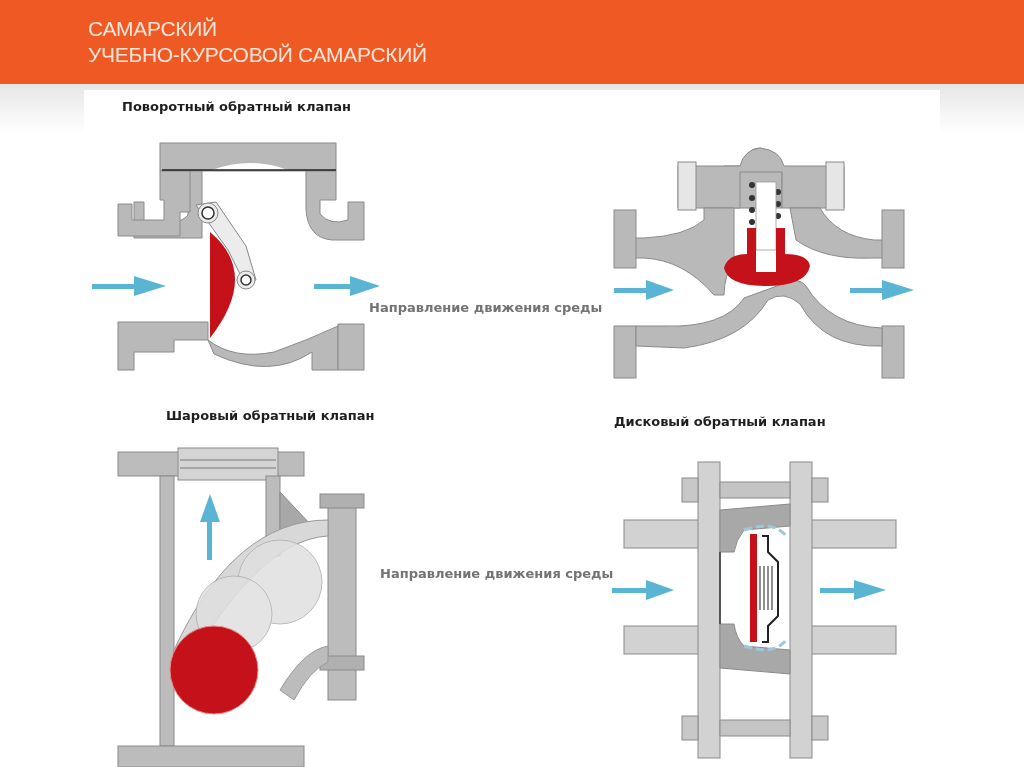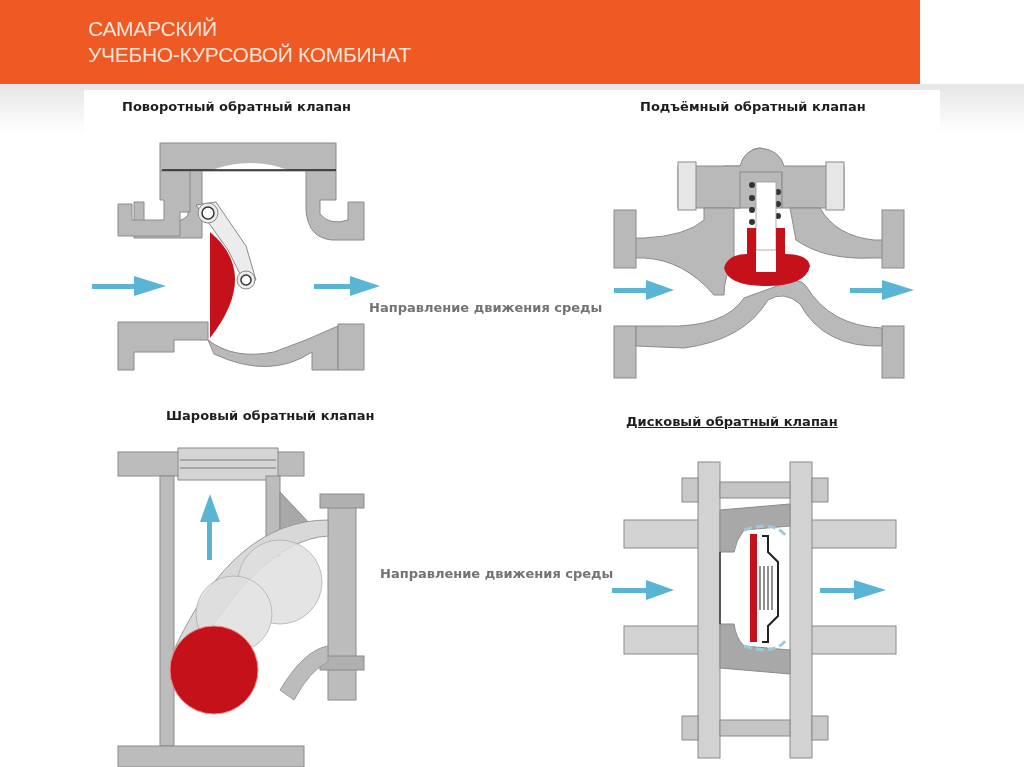--- a/index.html
+++ b/index.html
@@ -2,21 +2,21 @@
 <html><head>
   <meta charset="utf-8">
   <style>
     html, body { margin: 0; padding: 0; }
     body {
       width: 1024px; height: 767px; overflow: hidden; position: relative;
       background: #ffffff;
       font-family: "DejaVu Sans", sans-serif;
     }
     .header {
-      position: absolute; left: 0; top: 0; width: 920px; height: 84px;
+      position: absolute; left: 0; top: 0; width: 1024px; height: 84px;
       background: #ef5a24;
     }
     .header-title {
       position: absolute; left: 88px; top: 16px;
       color: #fde5da; font-family: "Liberation Sans", sans-serif;
       font-size: 21px; line-height: 26px; letter-spacing: -0.3px;
     }
     .header-title div { white-space: nowrap; }
     .band {
       position: absolute; left: 0; top: 84px; width: 1024px; height: 50px;
@@ -35,31 +35,30 @@
       position: absolute; font-family: "DejaVu Sans", sans-serif;
       font-weight: bold; font-size: 13px; color: #737373; white-space: nowrap;
     }
   </style>
 </head>
 <body>
 
 <div class="header">
   <div class="header-title">
     <div>САМАРСКИЙ</div>
-    <div>УЧЕБНО-КУРСОВОЙ КОМБИНАТ</div>
+    <div>УЧЕБНО-КУРСОВОЙ САМАРСКИЙ</div>
   </div>
 </div>
 <div class="band"></div>
 
 <div class="panel">
 
   <div class="label" style="left:38px; top:9px;">Поворотный обратный клапан</div>
-  <div class="label" style="left:556px; top:9px;">Подъёмный обратный клапан</div>
   <div class="label" style="left:34px; top:318px;margin-left:48px;">Шаровый обратный клапан</div>
-  <div class="label" style="left:542px; top:324px;text-decoration:underline;">Дисковый обратный клапан</div>
+  <div class="label" style="left:530px; top:324px;">Дисковый обратный клапан</div>
 
   <div class="flow-label" style="left:285px; top:210px;">Направление движения среды</div>
   <div class="flow-label" style="left:296px; top:476px;">Направление движения среды</div>
 
   <svg class="diagram" width="856" height="677" viewBox="0 0 856 677" style="pointer-events:none">
     <g fill="#b9b9b9" stroke="#8a8a8a" stroke-width="1">
 
       <rect x="76" y="53" width="176" height="28"></rect>
       <path d="M128 80 Q166 66 204 80 Z" fill="#fff" stroke="none"></path>
 

